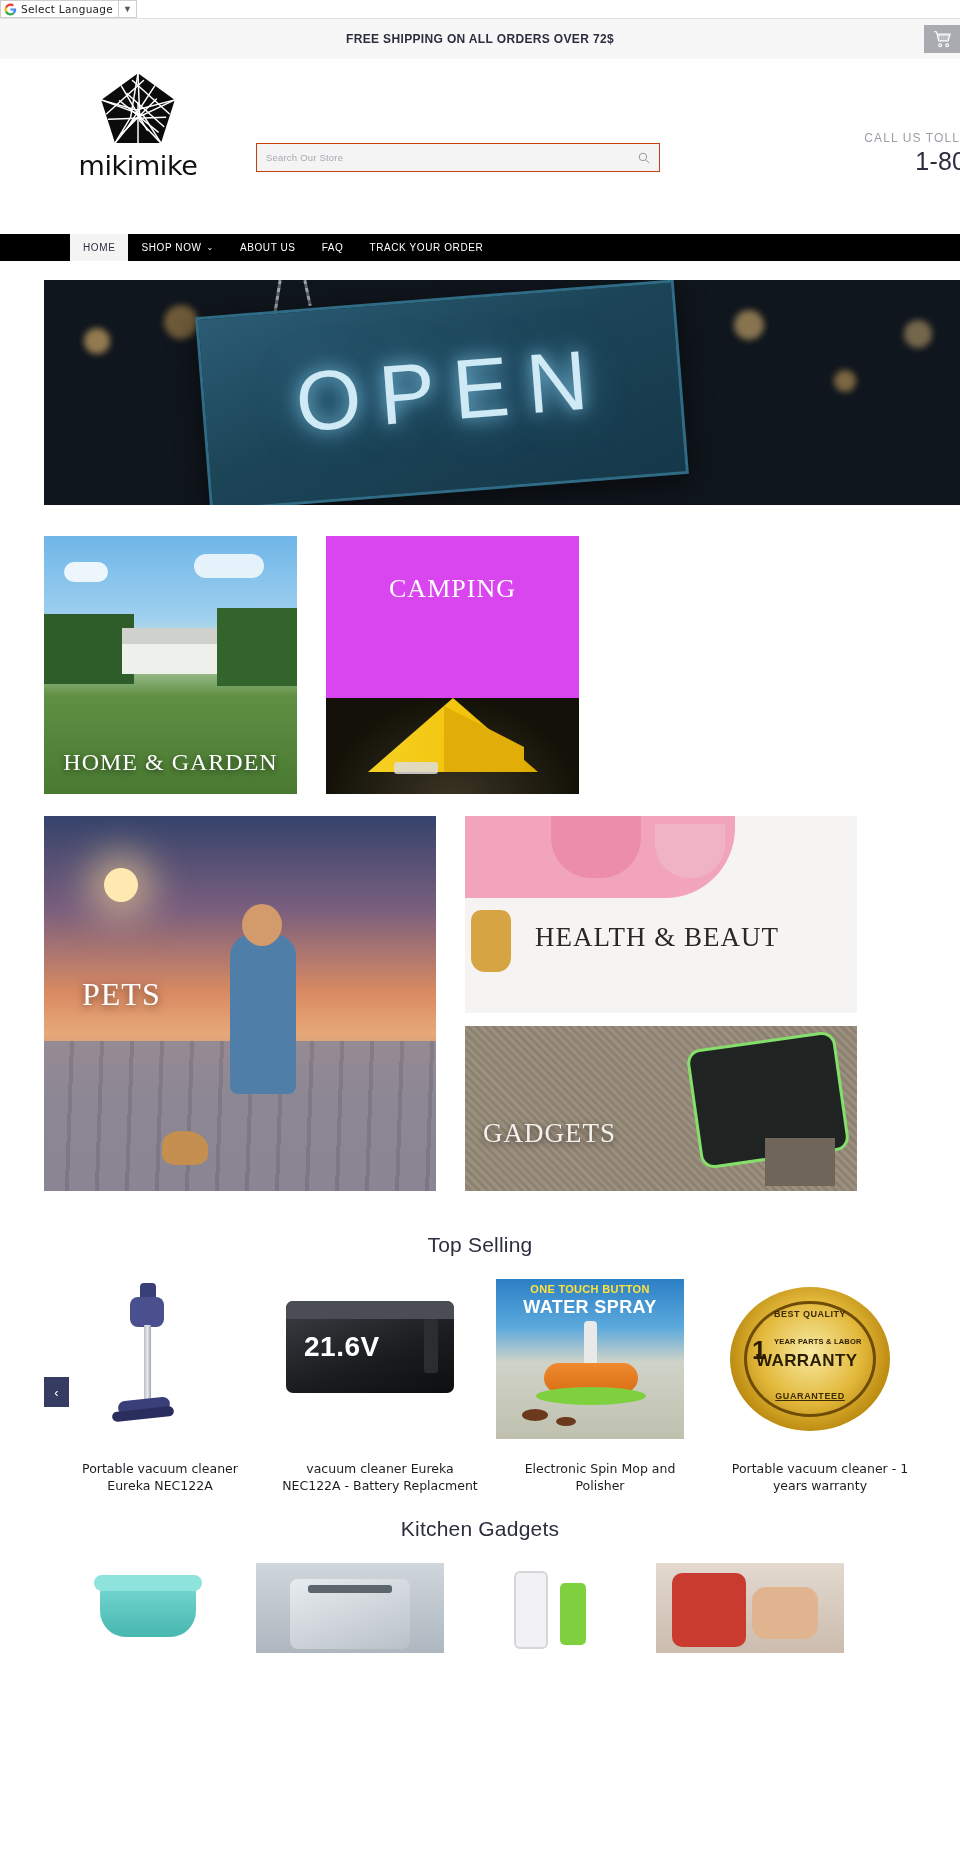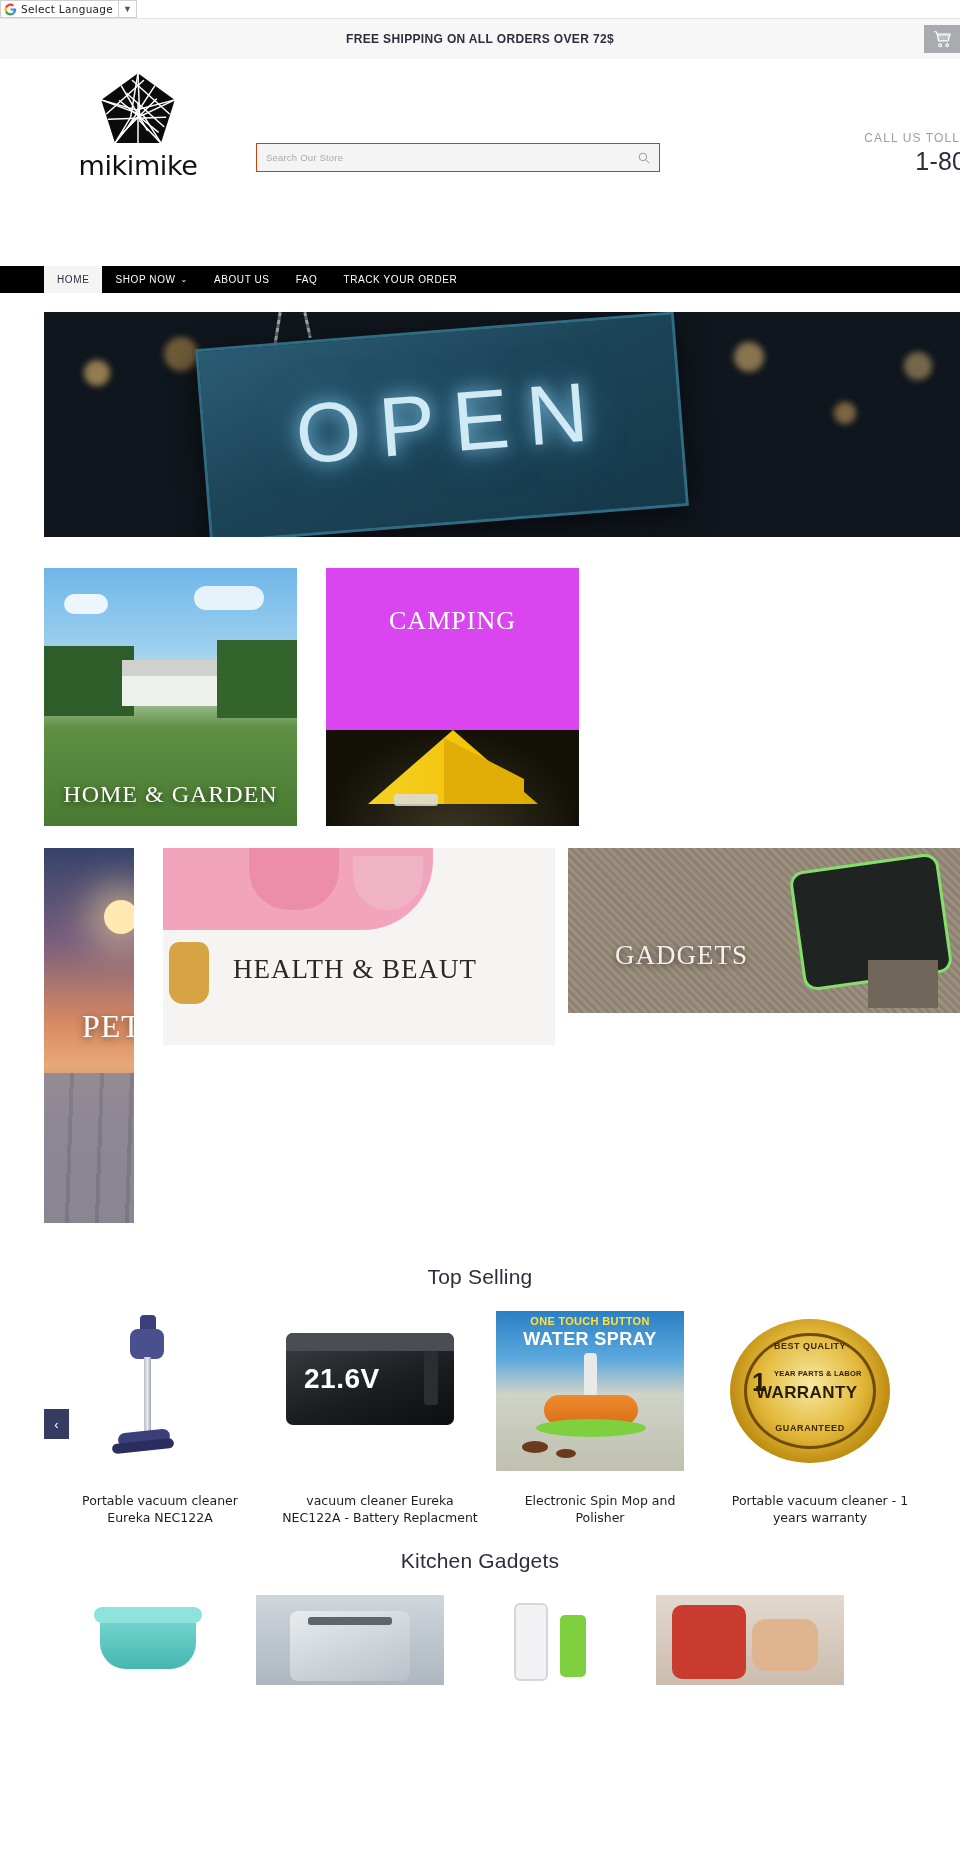--- a/index.html
+++ b/index.html
@@ -157,22 +157,21 @@
     white-space: nowrap;
     font-family: "Liberation Sans", sans-serif;
   }
 
   
   .nav {
     background: #000000;
     height: 27px;
     display: flex;
     align-items: stretch;
-    padding-left: 44px;
-    margin-top: 32px;
+    padding-left: 70px;
   }
   .nav-item {
     display: flex;
     align-items: center;
     padding: 0 13px;
     font-size: 10px;
     color: #ffffff;
     letter-spacing: .6px;
     cursor: pointer;
     white-space: nowrap;
@@ -239,21 +238,21 @@
     position: absolute;
     font-family: "Liberation Serif", serif;
     letter-spacing: 1px;
     white-space: nowrap;
   }
 
   .tile-home { width: 253px; height: 258px; }
   .tile-camping { width: 253px; height: 258px; background:#d946ef; }
   .tile-kitchen { width: 253px; height: 258px; }
   .tile-pets { width: 392px; height: 375px; }
-  .tile-right-col { display: flex; flex-direction: row; gap: 13px; }
+  .tile-right-col { display: flex; flex-direction: column; gap: 13px; }
   .tile-health { width: 392px; height: 197px; }
   .tile-gadgets { width: 392px; height: 165px; }
 
   
   .section-title {
     text-align: center;
     font-size: 21px;
     font-weight: 400;
     color: #2c2e3e;
     letter-spacing: .2px;
@@ -467,21 +466,21 @@
         <div style="position:absolute;left:0;top:0;width:270px;height:82px;background:#f3a4bd;border-bottom-right-radius:70px;"></div>
         <div style="position:absolute;left:86px;top:0;width:90px;height:62px;background:#ec8dab;border-radius:0 0 40px 40px;"></div>
         <div style="position:absolute;left:190px;top:8px;width:70px;height:54px;background:#f0b3c6;border-radius:0 0 34px 34px;"></div>
         <div style="position:absolute;left:6px;top:94px;width:40px;height:62px;background:#d6a442;border-radius:10px 10px 14px 14px;"></div>
         <div class="tile-label" style="left:70px;top:106px;color:#2b2927;font-size:27px;text-shadow:1px 2px 2px rgba(255,255,255,.8);">HEALTH &amp; BEAUT</div>
       </div>
 
       <div class="tile tile-gadgets" style="background:repeating-linear-gradient(45deg,#9b8f7d 0 3px,#8d8171 3px 6px);">
         <div style="position:absolute;right:14px;top:14px;width:150px;height:120px;background:#1f2422;border:3px solid #84e06a;border-radius:14px;transform:rotate(-8deg);"></div>
         <div style="position:absolute;right:22px;top:112px;width:70px;height:48px;background:#6f6558;"></div>
-        <div class="tile-label" style="left:18px;top:92px;color:#f4f1ec;font-size:27px;text-shadow:0 2px 6px rgba(0,0,0,.55);margin-left:29px;">GADGETS</div>
+        <div class="tile-label" style="left:18px;top:92px;color:#f4f1ec;font-size:27px;text-shadow:0 2px 6px rgba(0,0,0,.55);">GADGETS</div>
       </div>
     </div>
   </div>
 
   <h2 class="section-title st-top">Top Selling</h2>
 
   <div class="carousel">
     <button class="carousel-arrow">‹</button>
 
     <div class="product p1">
@@ -520,21 +519,21 @@
     </div>
 
     <div class="product">
       <div class="product-img">
         <div style="position:absolute;left:14px;top:8px;width:160px;height:144px;background:radial-gradient(circle at 50% 45%,#f7e9a2 0%, #e3b93c 45%, #b8860b 75%, #8a6209 100%);border-radius:50%;"></div>
         <div style="position:absolute;left:28px;top:22px;width:132px;height:116px;border:3px solid #6f4c06;border-radius:50%;"></div>
         <div style="position:absolute;left:0;right:0;top:30px;text-align:center;color:#3b2a03;font-family:'Liberation Sans',sans-serif;font-size:9px;font-weight:bold;letter-spacing:.5px;">BEST QUALITY</div>
         <div style="position:absolute;left:36px;top:56px;color:#2a1d02;font-family:'Liberation Sans',sans-serif;font-size:26px;font-weight:bold;">1</div>
         <div style="position:absolute;left:58px;top:58px;color:#2a1d02;font-family:'Liberation Sans',sans-serif;font-size:7.5px;font-weight:bold;letter-spacing:.2px;">YEAR PARTS &amp; LABOR</div>
         <div style="position:absolute;left:40px;top:72px;color:#2a1d02;font-family:'Liberation Sans',sans-serif;font-size:17px;font-weight:bold;letter-spacing:.4px;">WARRANTY</div>
-        <div style="position:absolute;left:0;right:0;top:112px;text-align:center;color:#3b2a03;font-family:'Liberation Sans',sans-serif;font-size:9px;font-weight:bold;letter-spacing:.6px;">GUARANTEED</div>
+        <div style="position:absolute;left:0;right:0;top:112px;text-align:center;color:#3b2a03;font-family:'Liberation Sans',sans-serif;font-size:9px;font-weight:bold;letter-spacing:.6px;text-decoration:underline;">GUARANTEED</div>
       </div>
       <div class="product-title">Portable vacuum cleaner - 1 years warranty</div>
     </div>
   </div>
 
   <h2 class="section-title st-kitchen">Kitchen Gadgets</h2>
 
   <div class="kitchen-strip">
     <div class="kg-item" style="margin-left:12px;">
       <div style="position:absolute;left:44px;top:18px;width:96px;height:56px;background:linear-gradient(#79d9d2,#46b7b0);border-radius:12px 12px 26px 26px;"></div>

